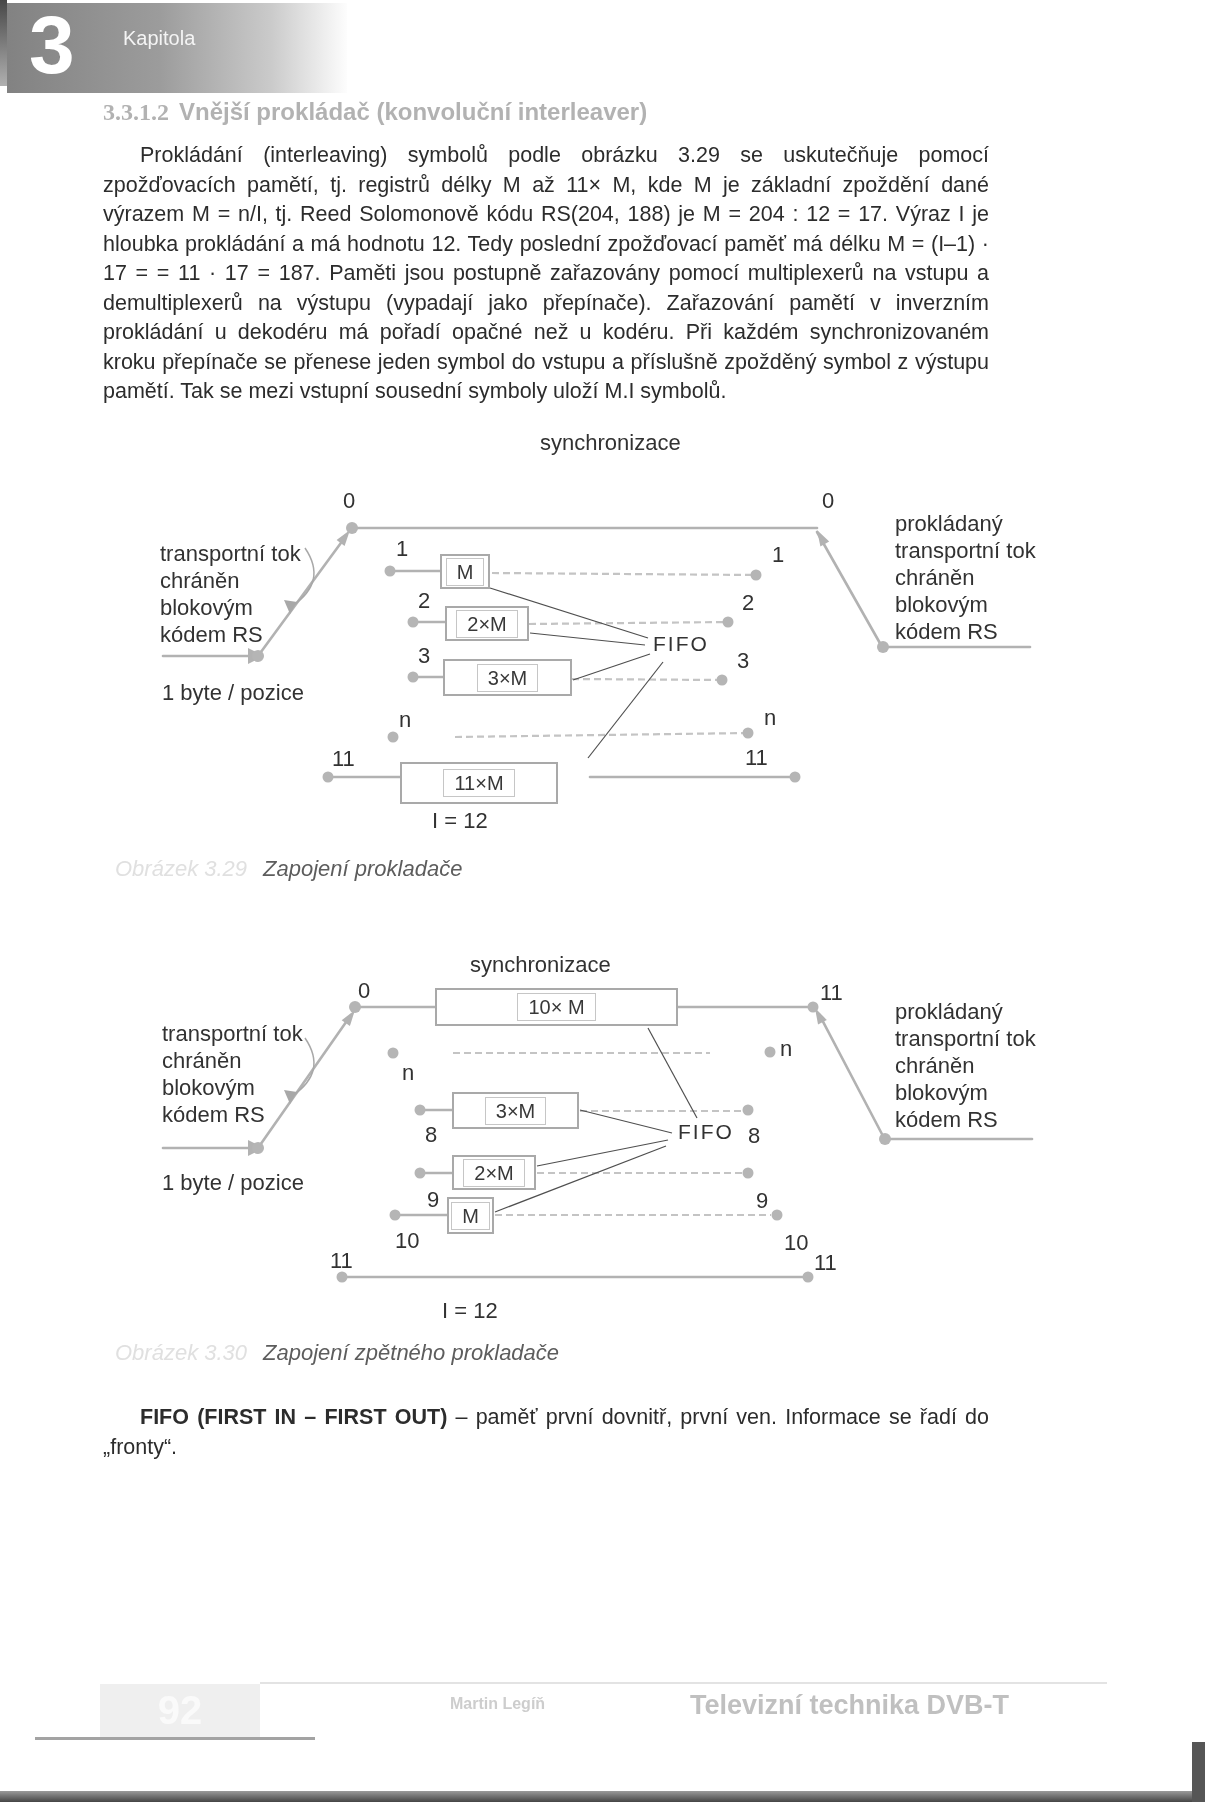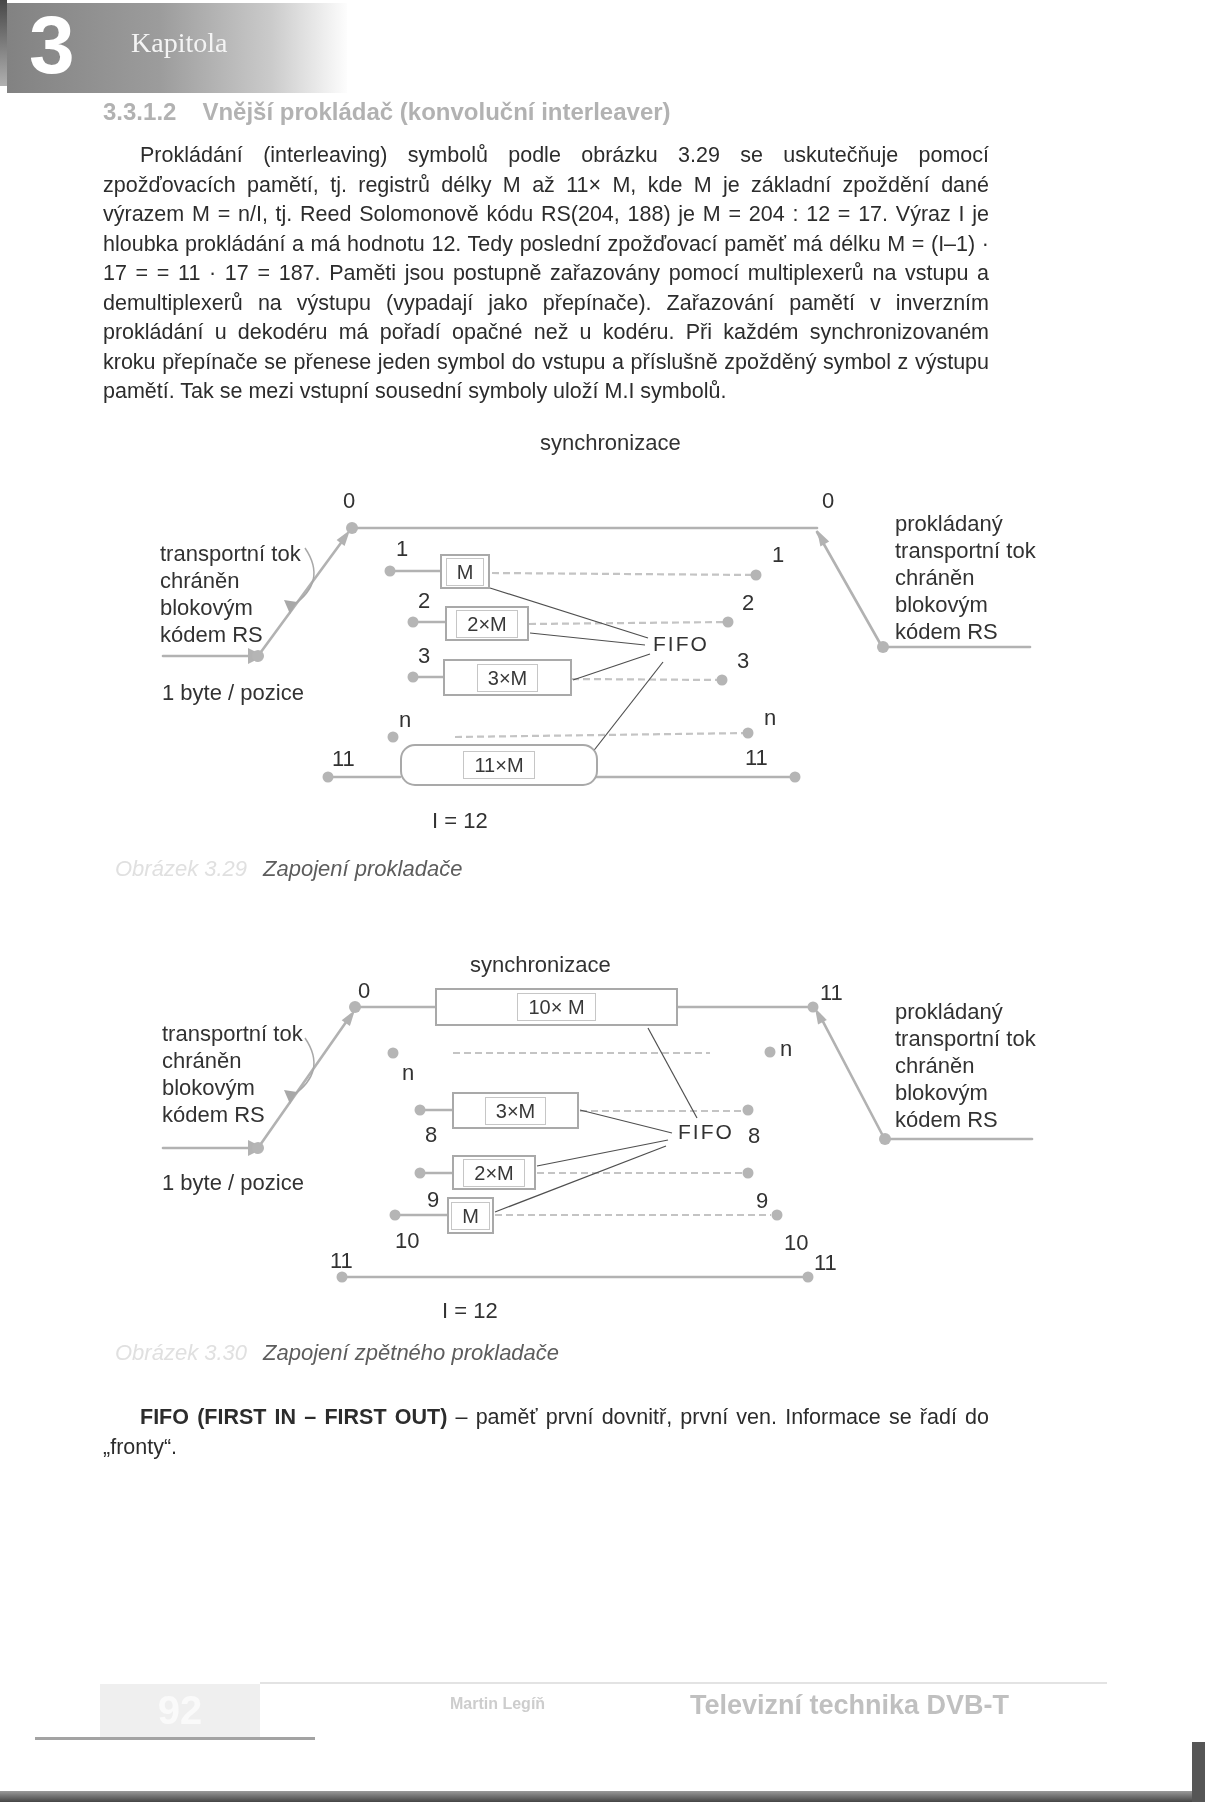--- a/index.html
+++ b/index.html
@@ -12,25 +12,25 @@
   .edge-top-left{position:absolute;left:0;top:0;width:7px;height:86px;
     background:linear-gradient(#474747,#b0b0b0);}
   .edge-right-bottom{position:absolute;left:1192px;top:1742px;width:13px;height:60px;background:#565656;}
   .bottom-band{position:absolute;left:0;top:1791px;width:1205px;height:11px;
     background:linear-gradient(#9a9a9a,#454545);}
 
   
   .banner{position:absolute;left:7px;top:3px;width:340px;height:90px;
     background:linear-gradient(90deg,#828282 0%,#9c9c9c 45%,#cbcbcb 78%,#fdfdfd 100%);}
   .banner-number{position:absolute;left:22px;top:-6px;font-size:82px;font-weight:bold;color:#ffffff;line-height:96px;}
-  .banner-word{position:absolute;left:124px;top:24px;font-size:28px;color:#f4f4f4;font-family:Liberation Serif, serif;}
+  .banner-word{position:absolute;left:116px;top:24px;font-size:20px;color:#f4f4f4;}
 
   
   .heading{position:absolute;left:103px;top:98px;font-size:24px;font-weight:bold;color:#b2b2b2;}
-  .heading .num{margin-right:26px;}
+  .heading .num{margin-right:10px;font-family:Liberation Serif, serif;}
   .intro{position:absolute;left:103px;top:141px;width:886px;margin:0;
     font-size:21.5px;line-height:29.5px;text-align:justify;text-indent:37px;color:#2c2c2c;}
   .fifo-note{position:absolute;left:103px;top:1402px;width:886px;margin:0;
     font-size:21.5px;line-height:30px;text-align:justify;text-indent:37px;color:#2c2c2c;}
   .fifo-note .b{font-weight:bold;}
 
   
   .fig{position:absolute;left:100px;width:940px;}
   .fig svg{position:absolute;left:0;top:0;}
   .lbl{position:absolute;font-size:22px;color:#323232;white-space:nowrap;}
@@ -157,21 +157,21 @@
 
     <div class="membox" style="left:340px;top:124px;width:50px;height:35px;">
         <span class="inner">M</span>
       </div>
     <div class="membox" style="left:345px;top:176px;width:84px;height:35px;">
         <span class="inner">2×M</span>
       </div>
     <div class="membox" style="left:343px;top:229px;width:129px;height:37px;">
         <span class="inner">3×M</span>
       </div>
-    <div class="membox" style="left:300px;top:314px;width:198px;height:42px;border-radius:15px;">
+    <div class="membox" style="left:300px;top:332px;width:158px;height:42px;">
         <span class="inner">11×M</span>
       </div>
 
     <div class="fifo" style="left:553px;top:202px;">FIFO</div>
     <div class="depth" style="left:332px;top:378px;">I = 12</div>
   </div>
 
   <div class="caption" style="top:856px;">
     <span class="cnum">Obrázek 3.29</span><span class="ctxt">Zapojení prokladače</span>
   </div>

